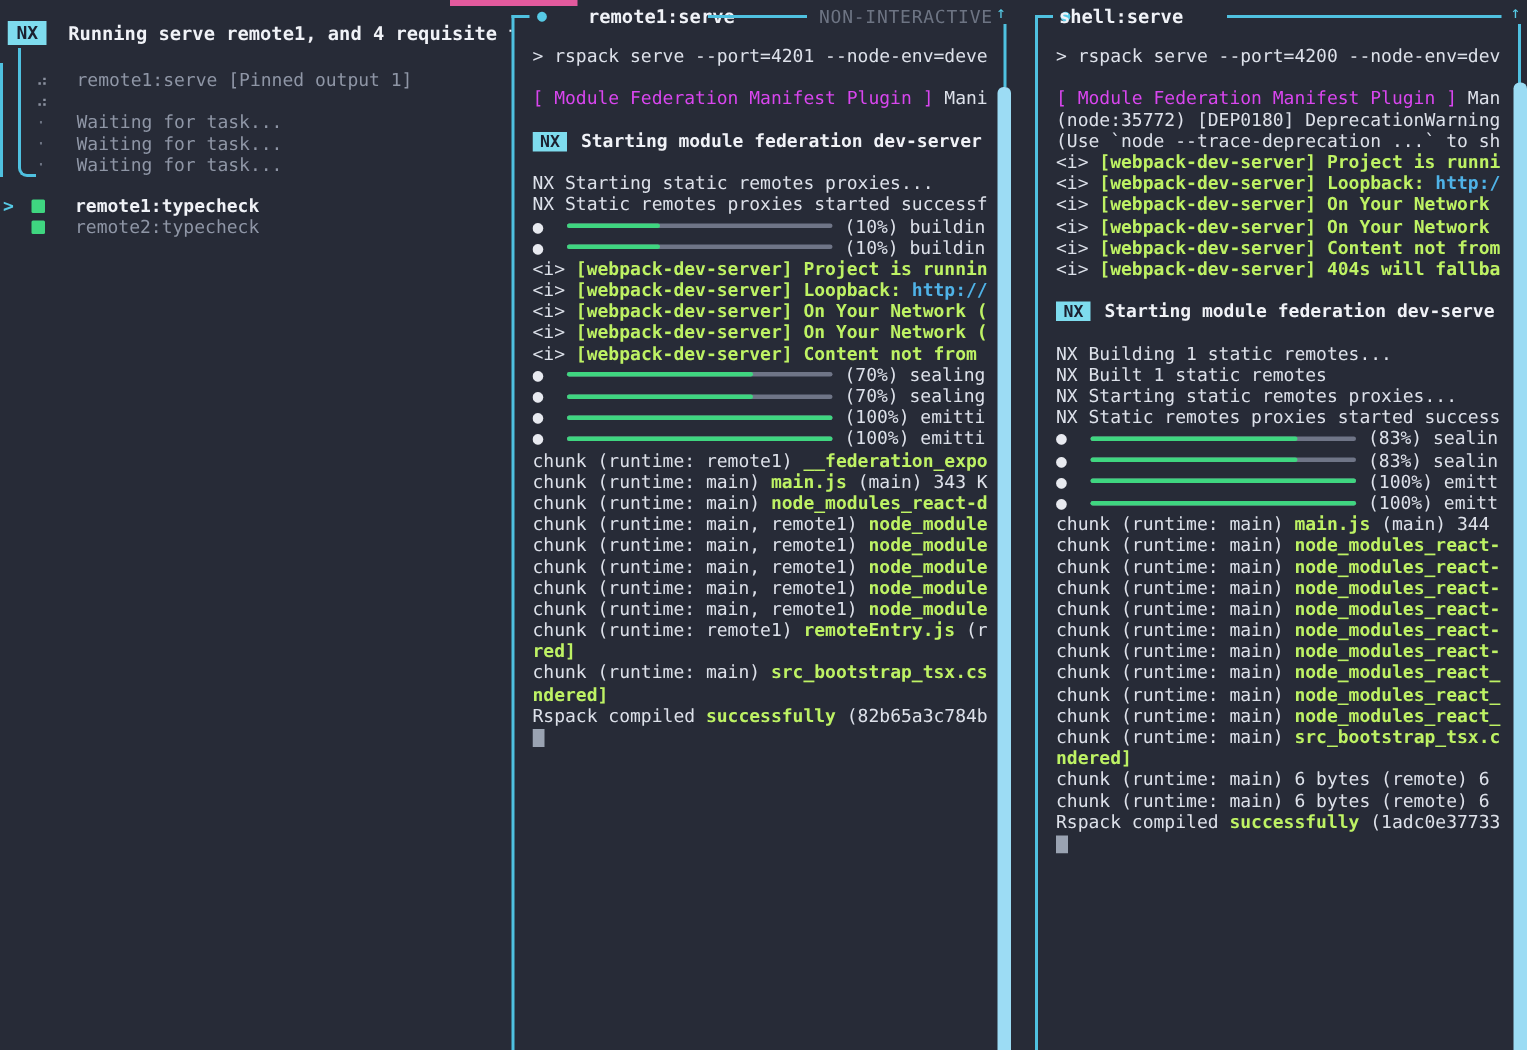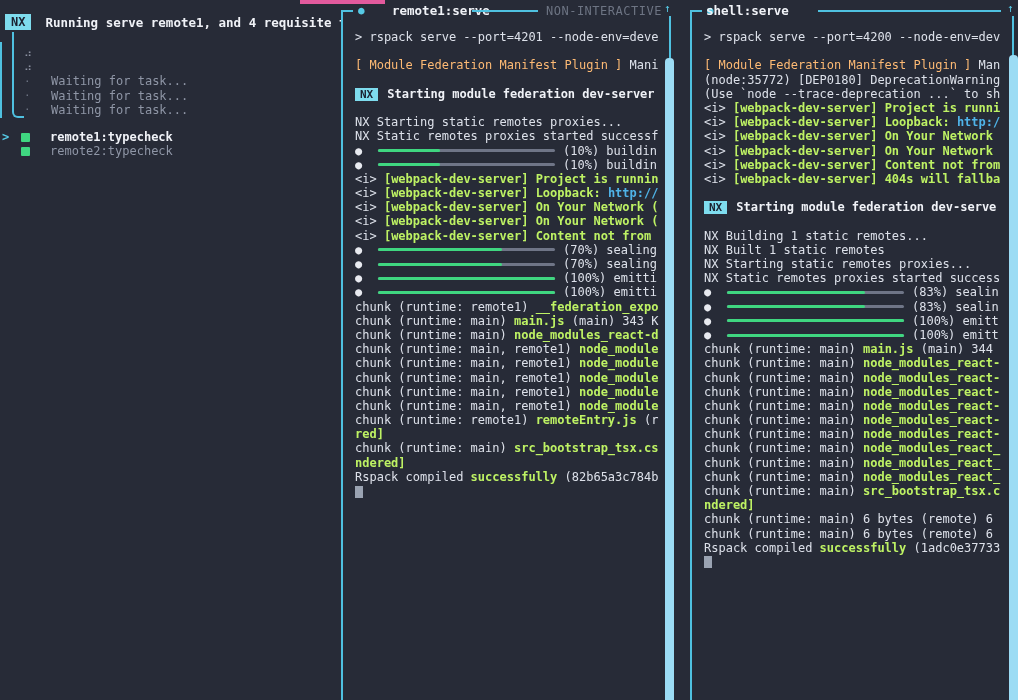--- a/index.html
+++ b/index.html
@@ -38,21 +38,21 @@
   .pane { position:absolute; top:0; height:700px; }
   .pane-border { position:absolute; left:0; top:10px; width:2px; height:690px; background:#4fc1e0; }
   .pane-corner { position:absolute; left:0; top:10px; width:12px; height:2px; background:#4fc1e0; }
   .pane-bullet { position:absolute; top:4px; color:#56cae5; font-size:11px; }
   .pane-title { position:absolute; top:3px; font-weight:bold; color:#f0f2f7; font-size:12.5px; white-space:nowrap; }
   .pane-hline { position:absolute; top:10px; height:2px; background:#4fc1e0; }
   .pane-mode { position:absolute; top:4px; color:#6d7483; font-size:12px; letter-spacing:.5px; }
   .pane-content { position:absolute; top:30px; overflow:hidden; white-space:pre; line-height:14.2px; }
   .tline { height:14.2px; overflow:hidden; }
   .w { color:#dde1ea; } .wb { color:#f0f2f7; font-weight:bold; }
-  .cy { color:#fdba74; } .grn { color:#bef264; font-weight:bold; }
+  .cy { color:#d946ef; } .grn { color:#bef264; font-weight:bold; }
   .link { color:#4fb3e8; font-weight:bold;text-align:center; }
   .line-badge { display:inline-block; background:#7edcee; color:#1b2130; font-weight:bold;
     font-size:11px; padding:0 5px; margin-right:9px; }
   .prog { display:flex; align-items:center; }
   .prog .pb-bullet { width:23px; flex:none; color:#e8eaf0; }
   .prog .pb-track { width:177px; height:3px; border-radius:2px; background:#6f7587; flex:none; position:relative; margin-right:8px; }
   .prog .pb-fill { position:absolute; left:0; top:0; bottom:0; border-radius:2px; background:#3fd680; }
   .prog .pb-label { color:#dde1ea; }
   .cursor-block { display:inline-block; width:8px; height:12px; background:#9aa3b2; vertical-align:middle; }
   
@@ -70,21 +70,21 @@
   <div class="pink-tab"></div>
 
   <section class="tasklist">
     <div class="tl-header">
       <span class="nx-badge">NX</span><span class="tl-title">Running serve remote1, and 4 requisite ta</span>
     </div>
     <div class="badge-stub"></div>
     <div class="edge-line"></div>
     <div class="tl-bracket"></div>
     <div class="tgroup1" id="tasks-running">
-        <div class="task-row"><span class="t-icon">⠴</span></div>
+        <div class="task-row"><span class="t-icon">⠴</span><span class="t-label">remote1:serve [Pinned output 1]</span></div>
         <div class="task-row"><span class="t-icon">⠴</span></div>
         <div class="task-row"><span class="t-icon dot">·</span><span class="t-label">Waiting for task...</span></div>
         <div class="task-row"><span class="t-icon dot">·</span><span class="t-label">Waiting for task...</span></div>
         <div class="task-row"><span class="t-icon dot">·</span><span class="t-label">Waiting for task...</span></div>
       </div>
     <div class="tgroup2" id="tasks-done">
         <div class="task-row"><span class="t-caret">&gt;</span><span class="t-square"></span><span class="t-label sel">remote1:typecheck</span></div>
         <div class="task-row"><span class="t-square"></span><span class="t-label">remote2:typecheck</span></div>
       </div>
   </section>

